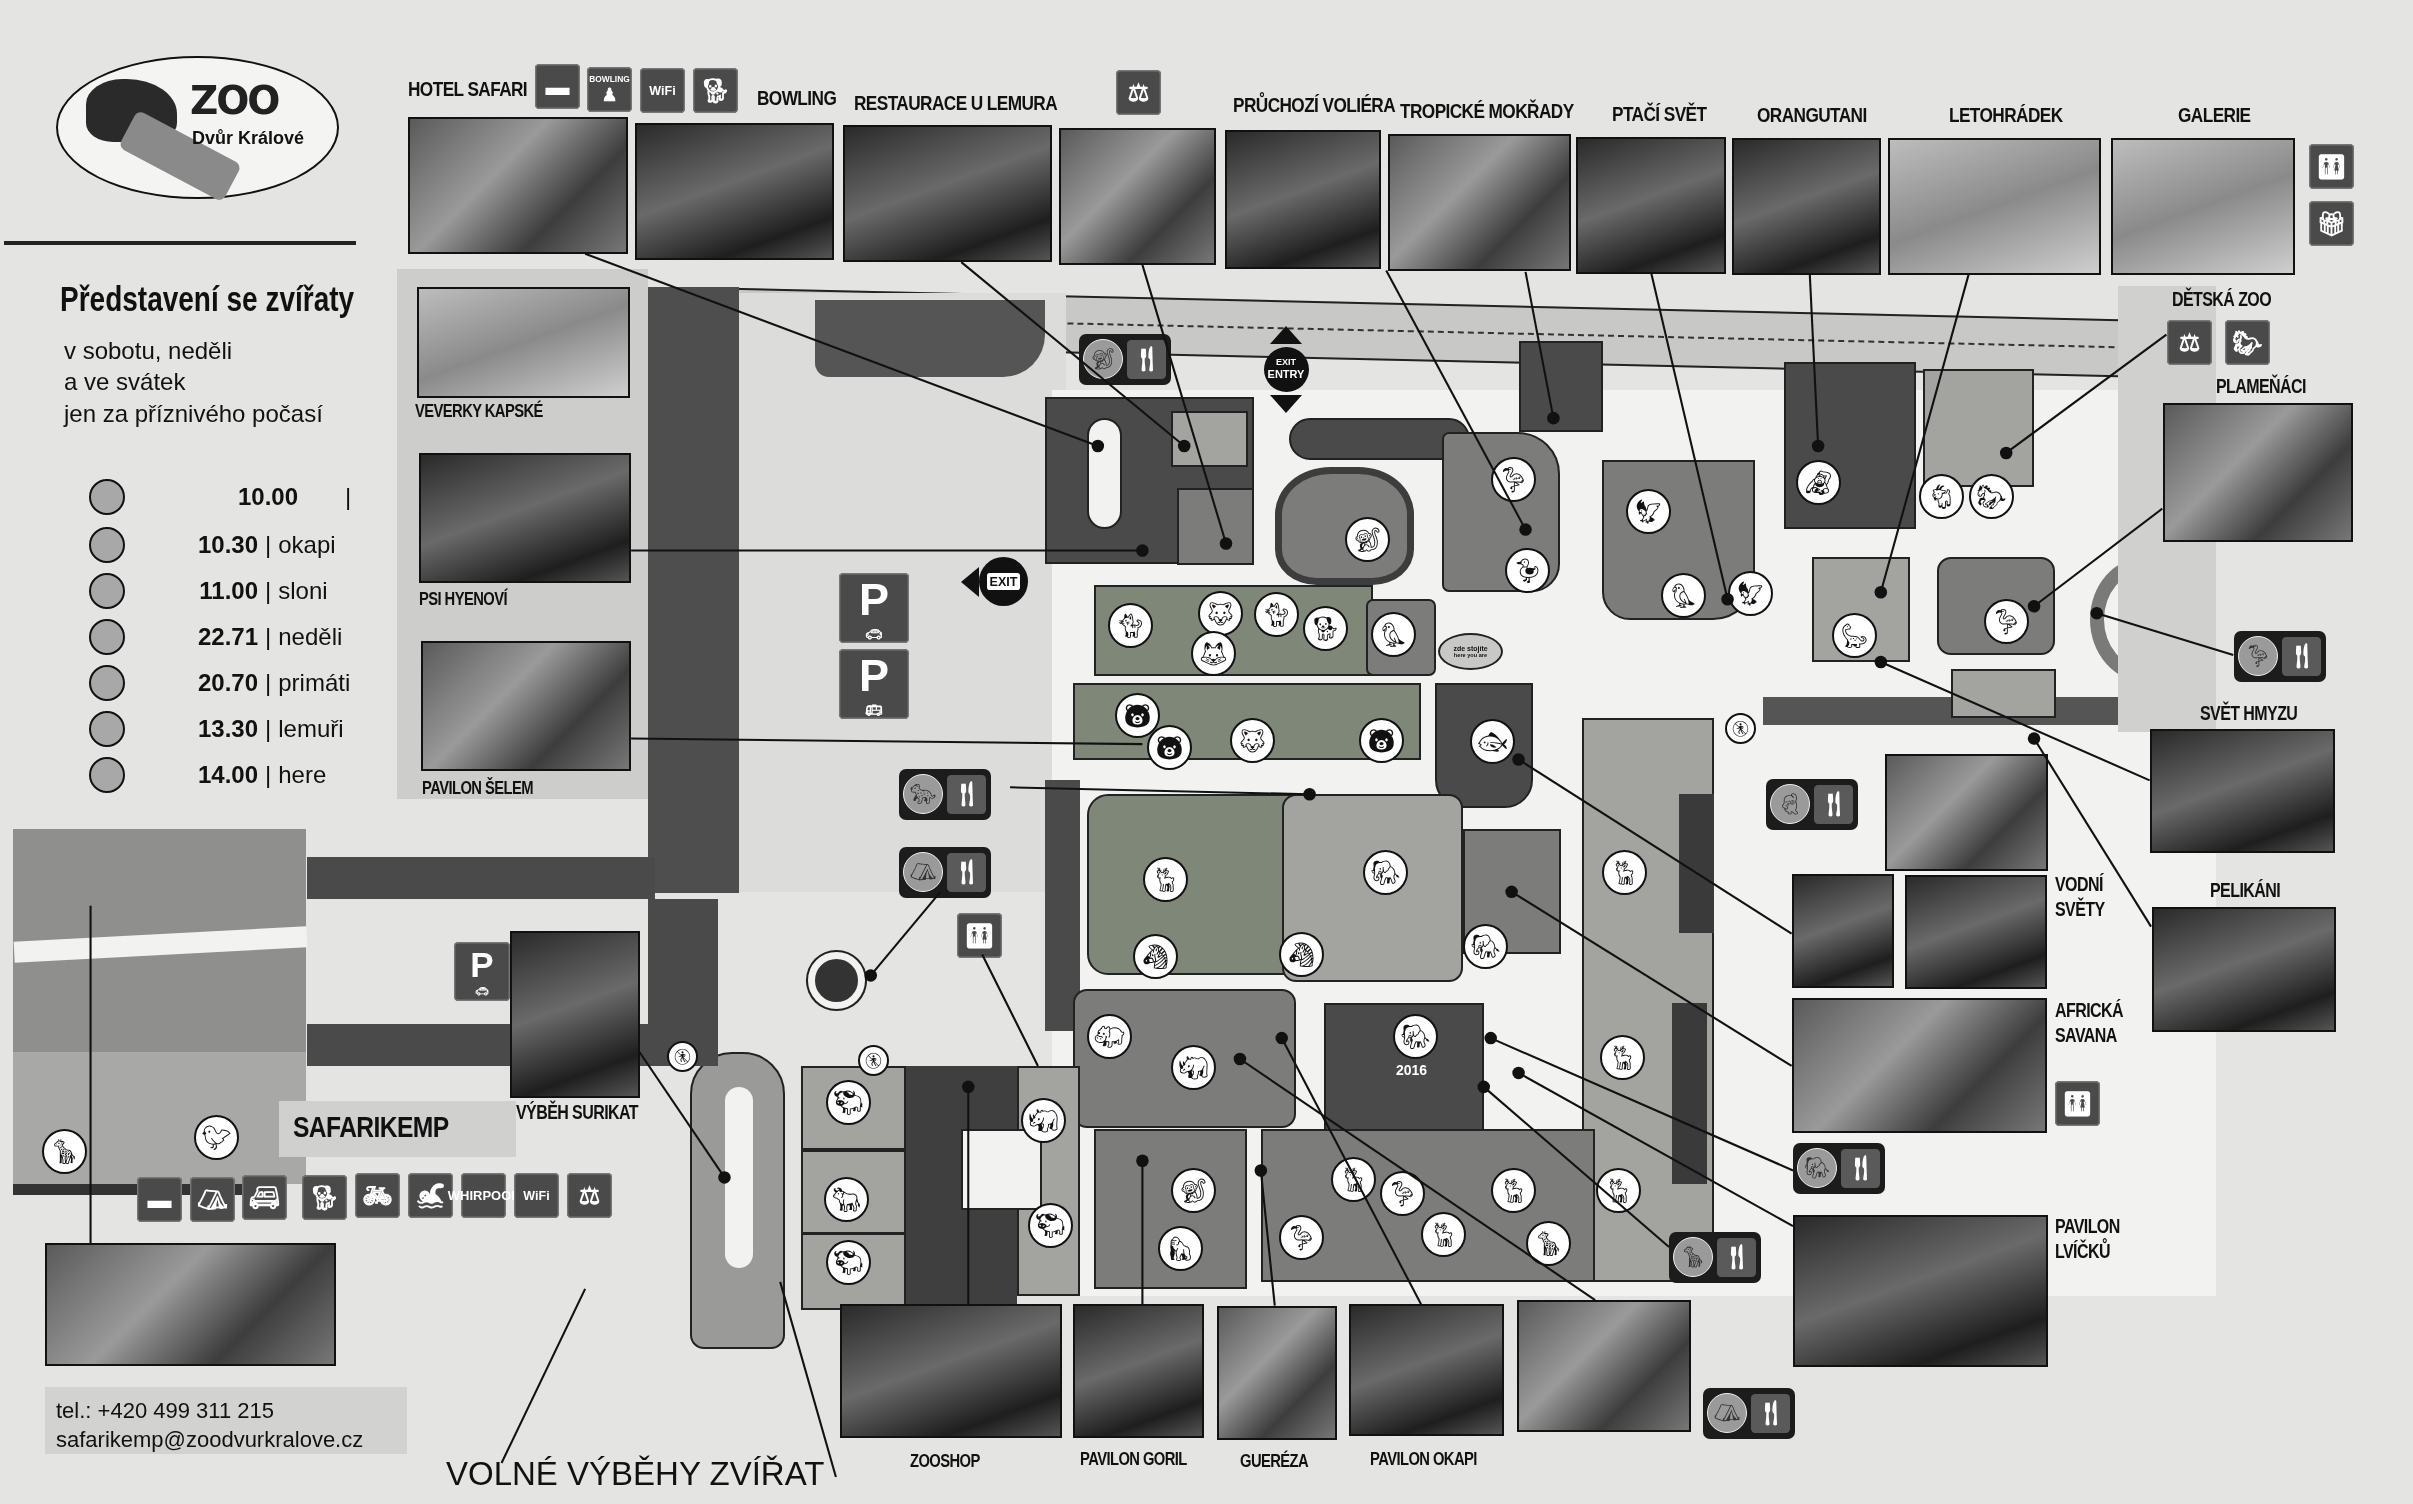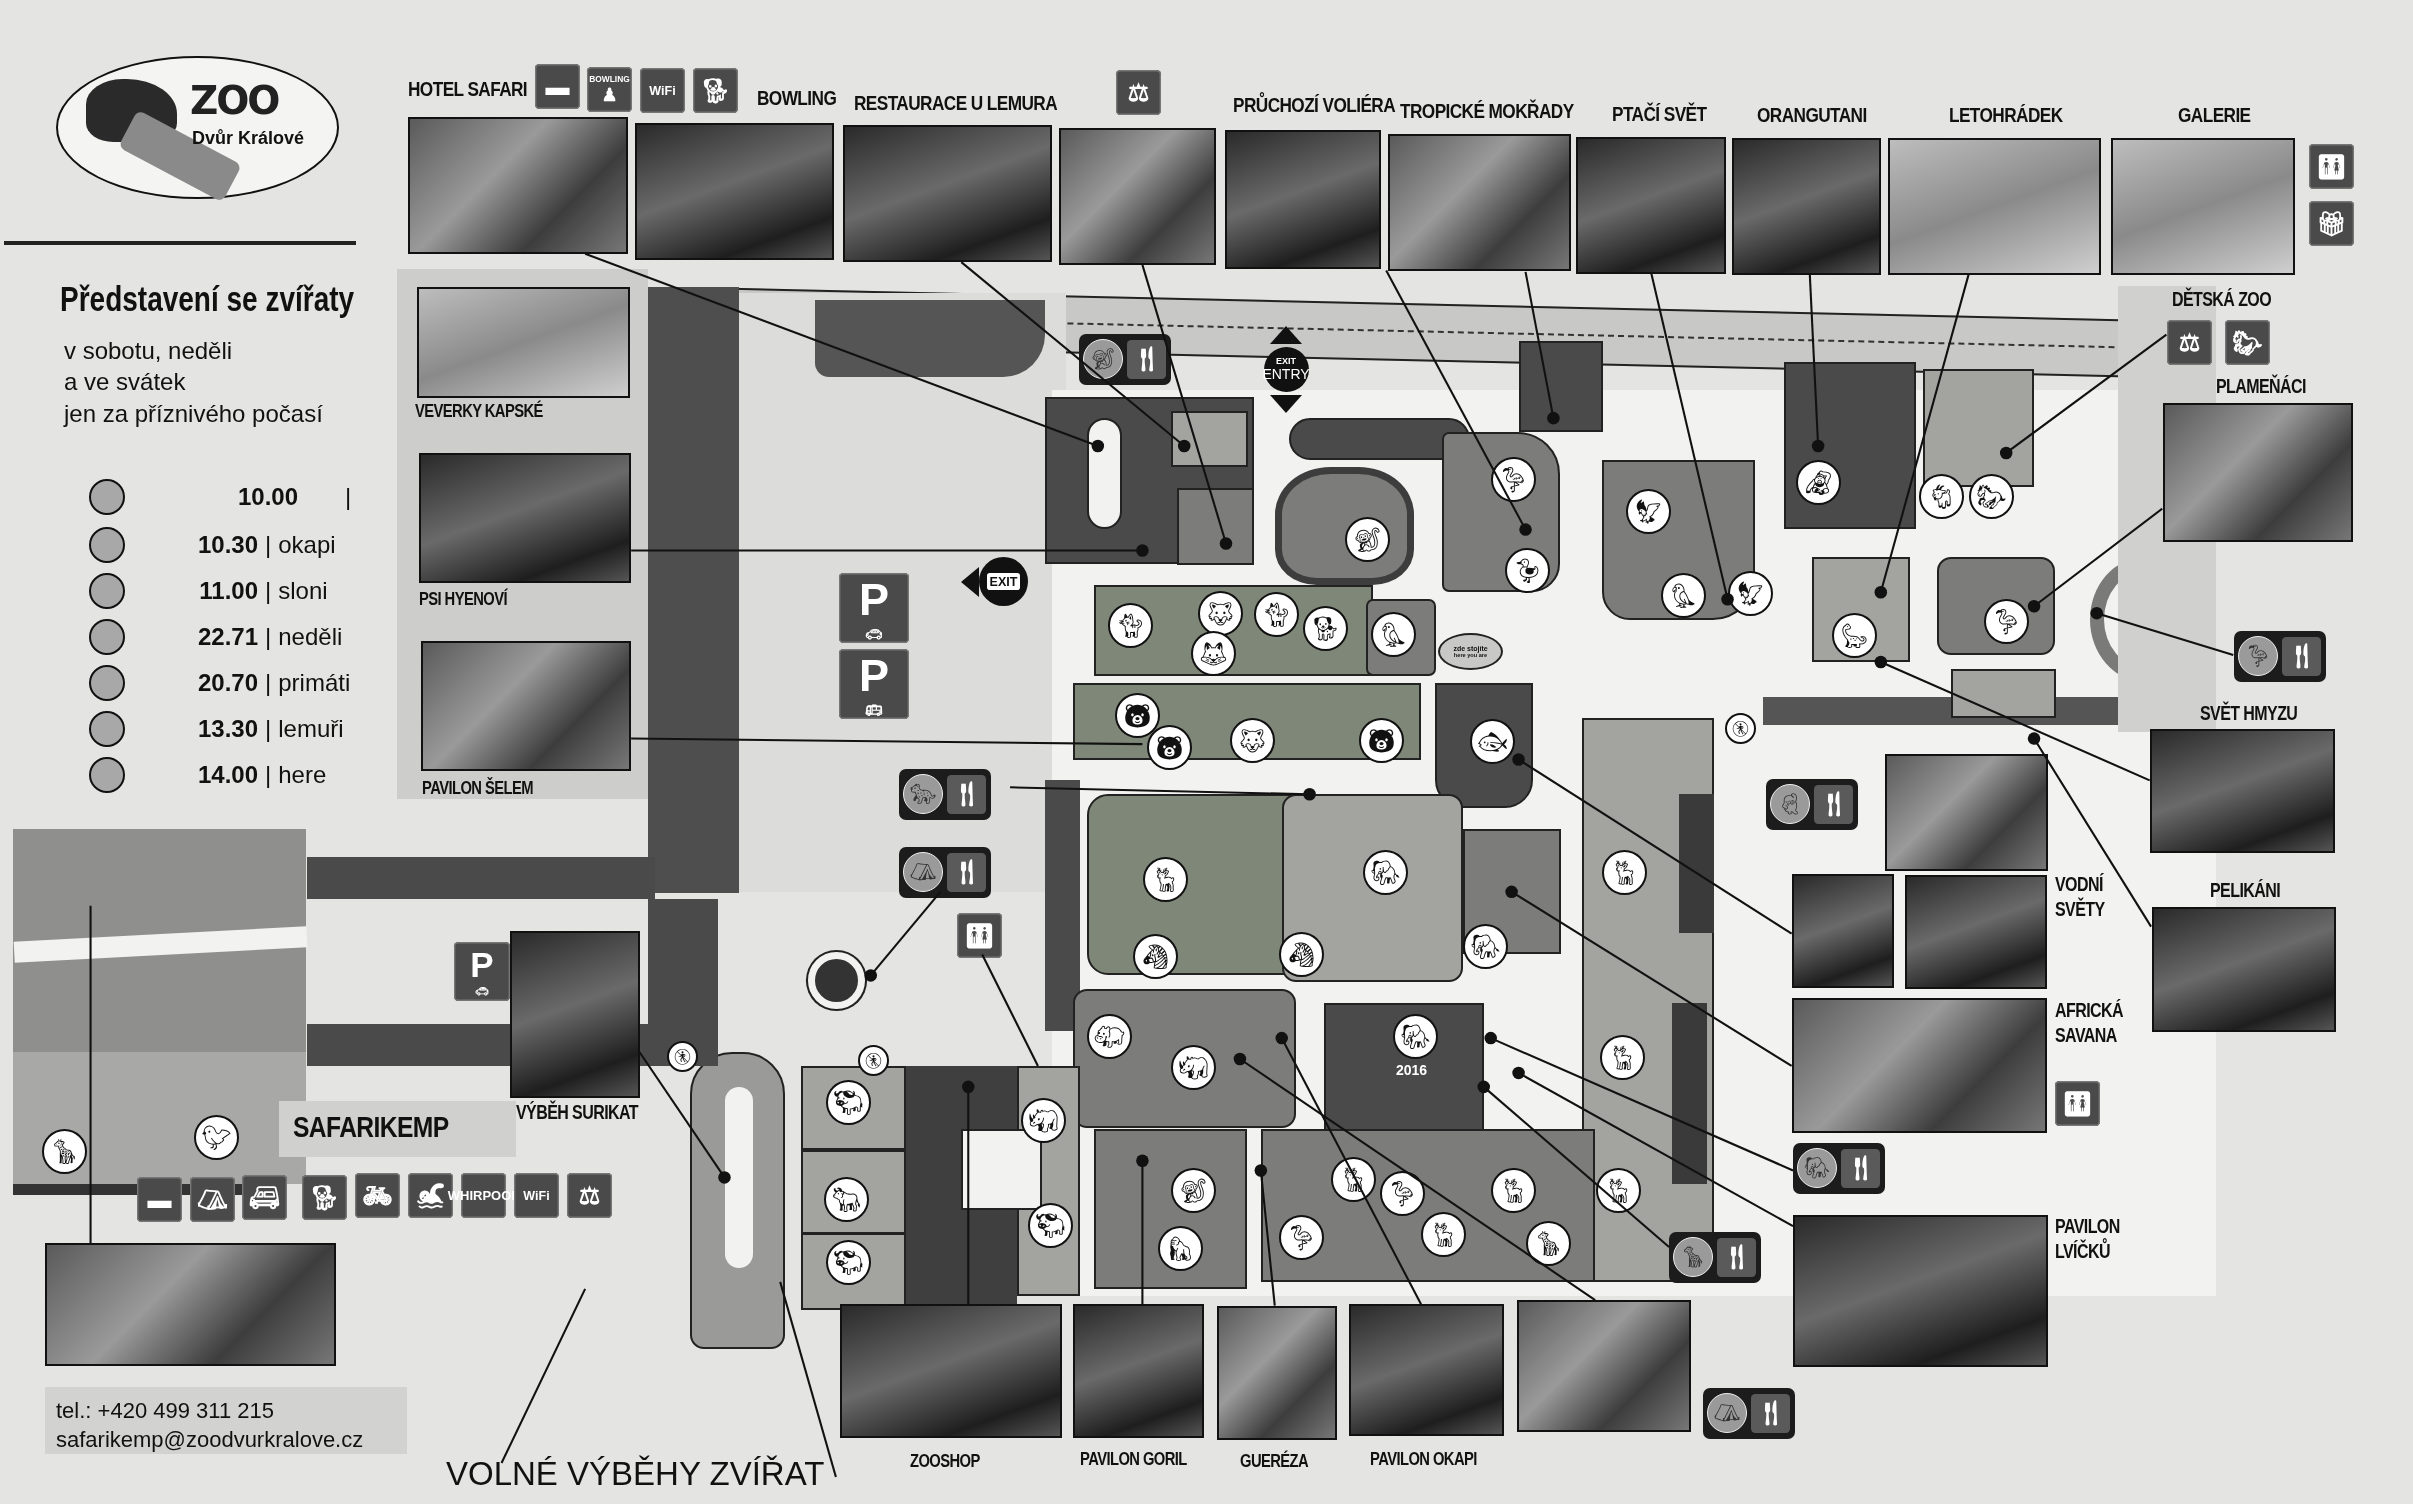--- a/index.html
+++ b/index.html
@@ -245,21 +245,21 @@
   <div class="animal" style="left:826px;top:1240px;">🐃︎</div>
   <div class="animal" style="left:1021px;top:1098px;">🦏︎</div>
   <div class="animal" style="left:1028px;top:1203px;">🐃︎</div>
   <div class="animal" style="left:42px;top:1129px;">🦒︎</div>
   <div class="animal" style="left:194px;top:1115px;">🐦︎</div>
 
   <div class="abs" style="left:1261px;top:326px;width:50px;height:91px;display:flex;flex-direction:column;align-items:center;">
     <div style="width:0;height:0;border-left:16.7px solid transparent;border-right:16.7px solid transparent;border-bottom:18px solid #111;"></div>
     <div style="width:45px;height:45px;border-radius:50%;background:#111;display:flex;flex-direction:column;align-items:center;justify-content:center;margin:2.8px 0;">
       <span style="color:#fff;font-size:9px;font-weight:700;line-height:1.1;">EXIT</span>
-      <span style="color:#fff;font-size:14px;font-weight:400;line-height:1.1;">ENTRY</span>
+      <span style="color:#fff;font-size:11px;font-weight:700;line-height:1.1;">ENTRY</span>
     </div>
     <div style="width:0;height:0;border-left:16.7px solid transparent;border-right:16.7px solid transparent;border-top:18px solid #111;"></div>
   </div>
 
   <div class="abs" style="left:961px;top:557px;display:flex;align-items:center;">
     <div style="width:0;height:0;border-top:15.3px solid transparent;border-bottom:15.3px solid transparent;border-right:18px solid #111;"></div>
     <div style="width:49px;height:49px;border-radius:50%;background:#111;display:flex;align-items:center;justify-content:center;">
       <span style="color:#fff;font-size:12.5px;font-weight:700;background:#fff;color:#111;padding:1.4px 2.8px;border-radius:2.8px;">EXIT</span>
     </div>
   </div>

